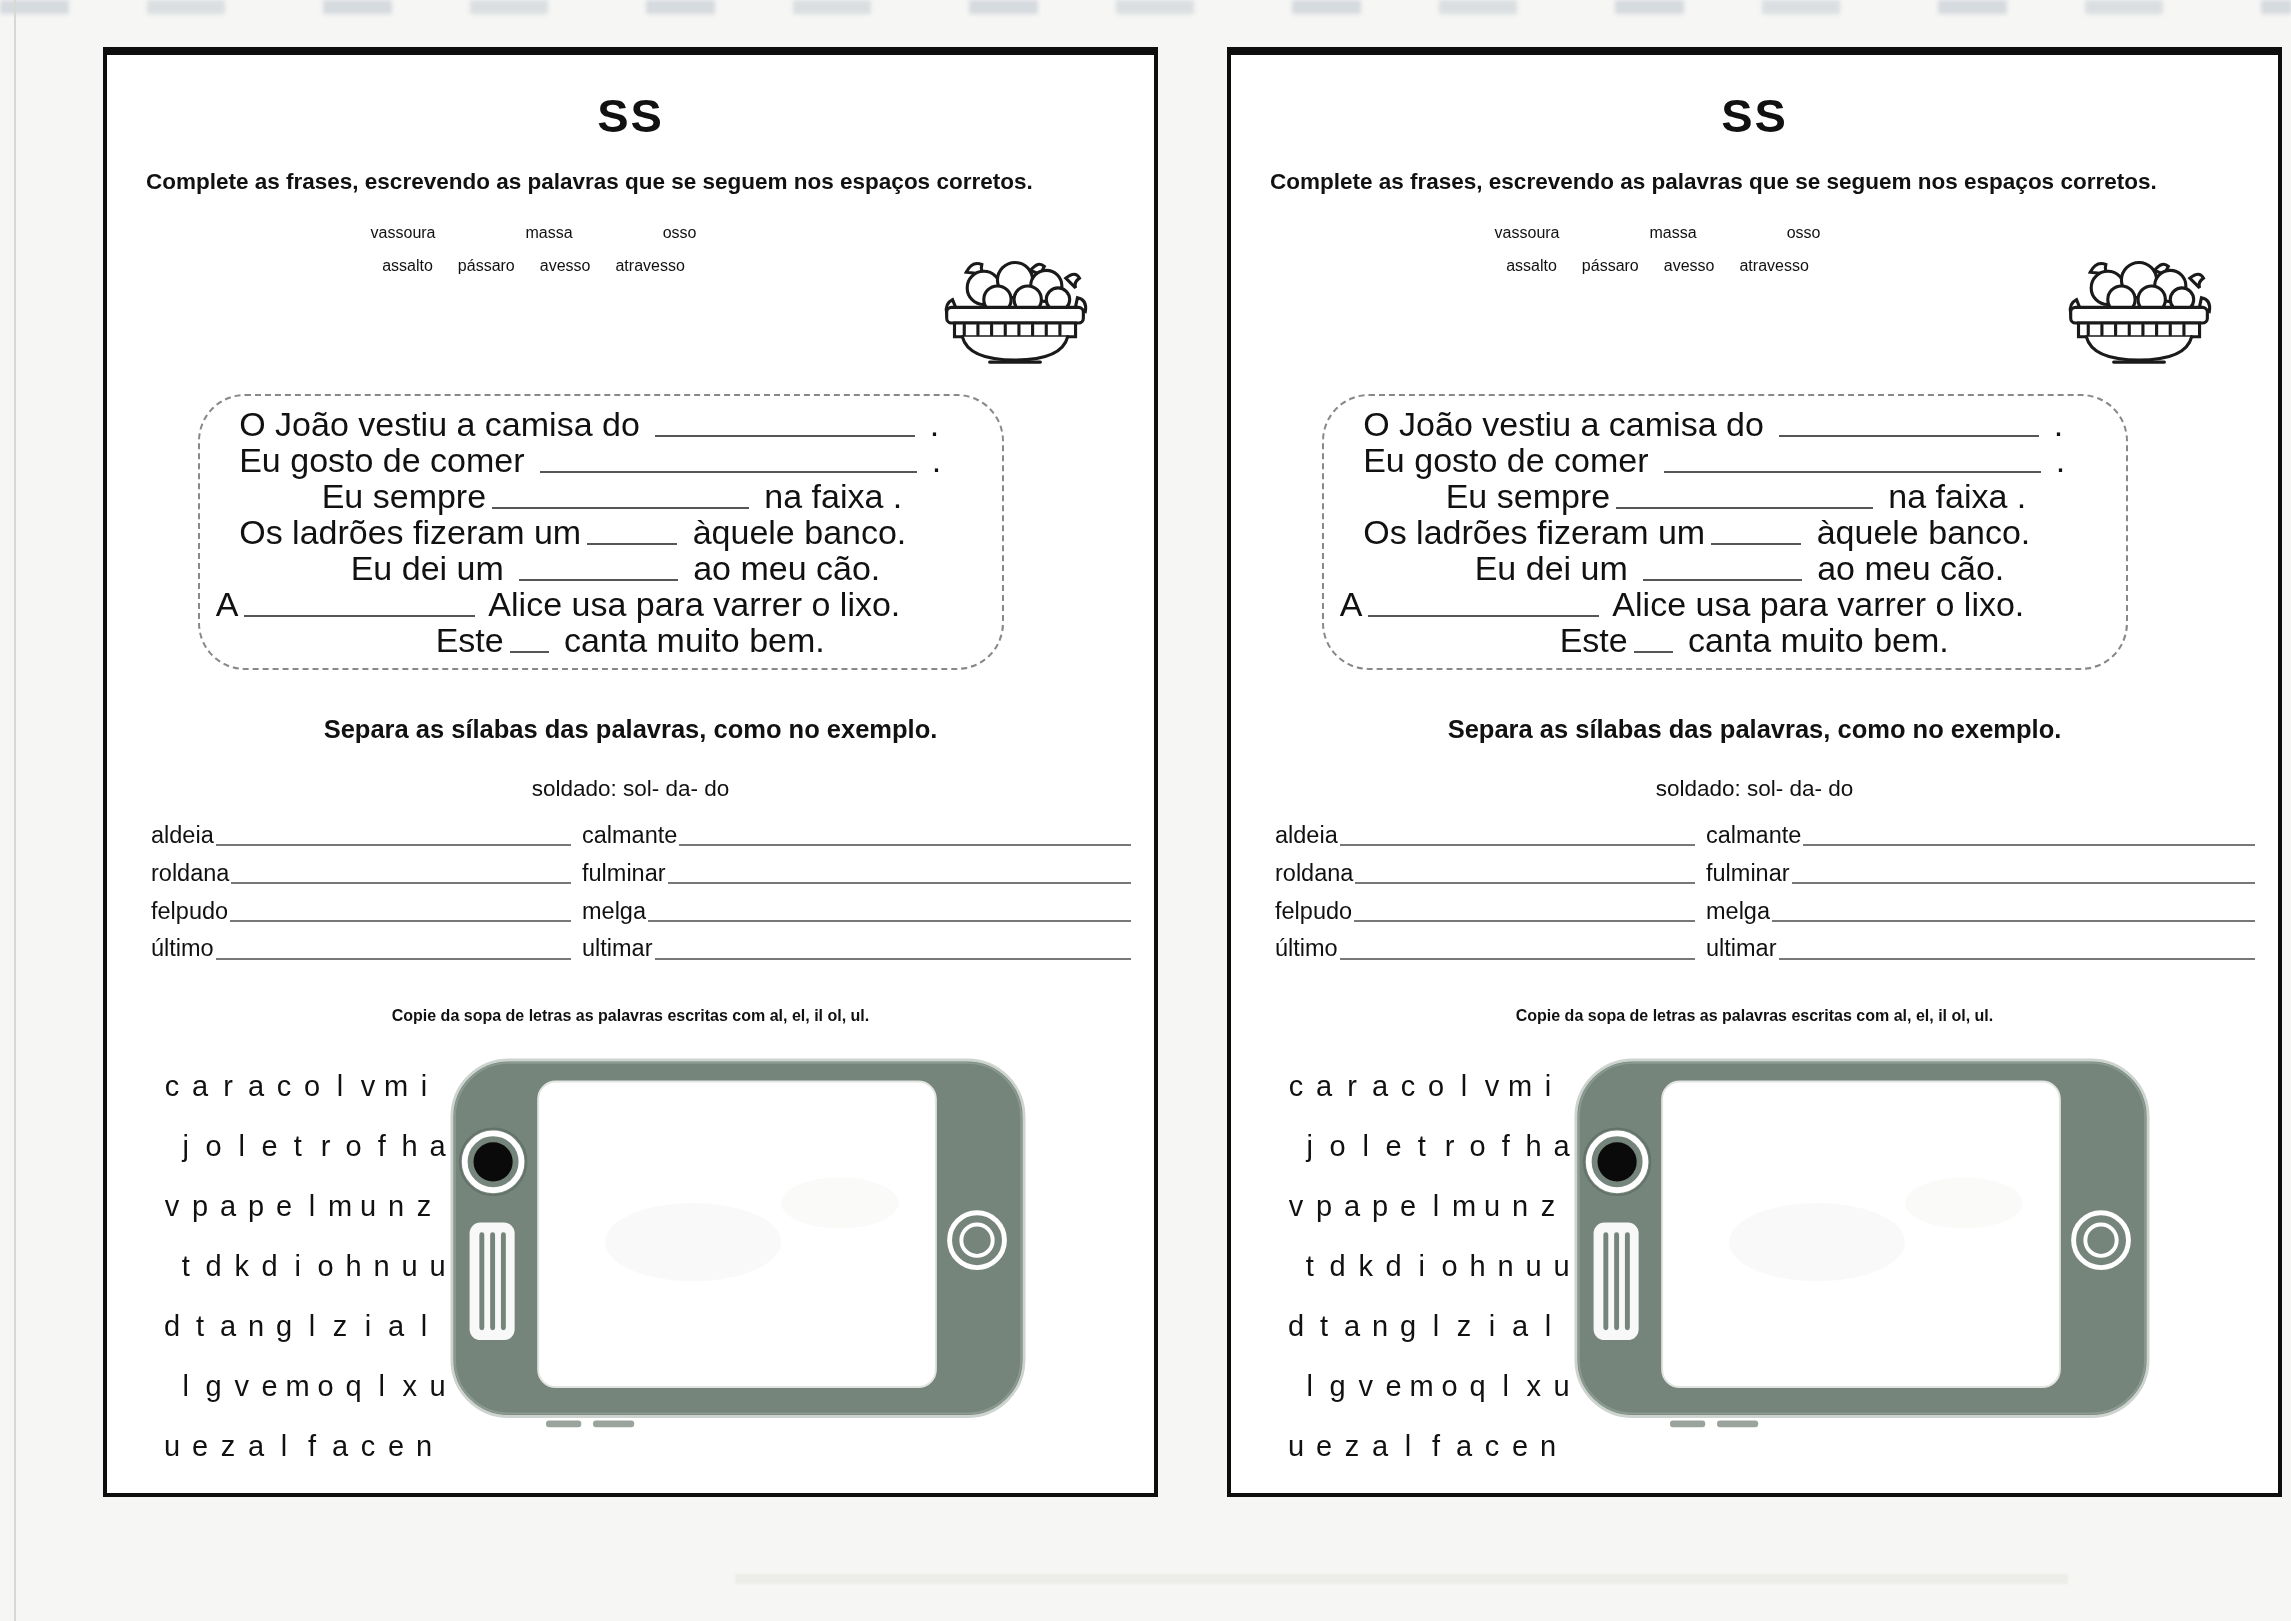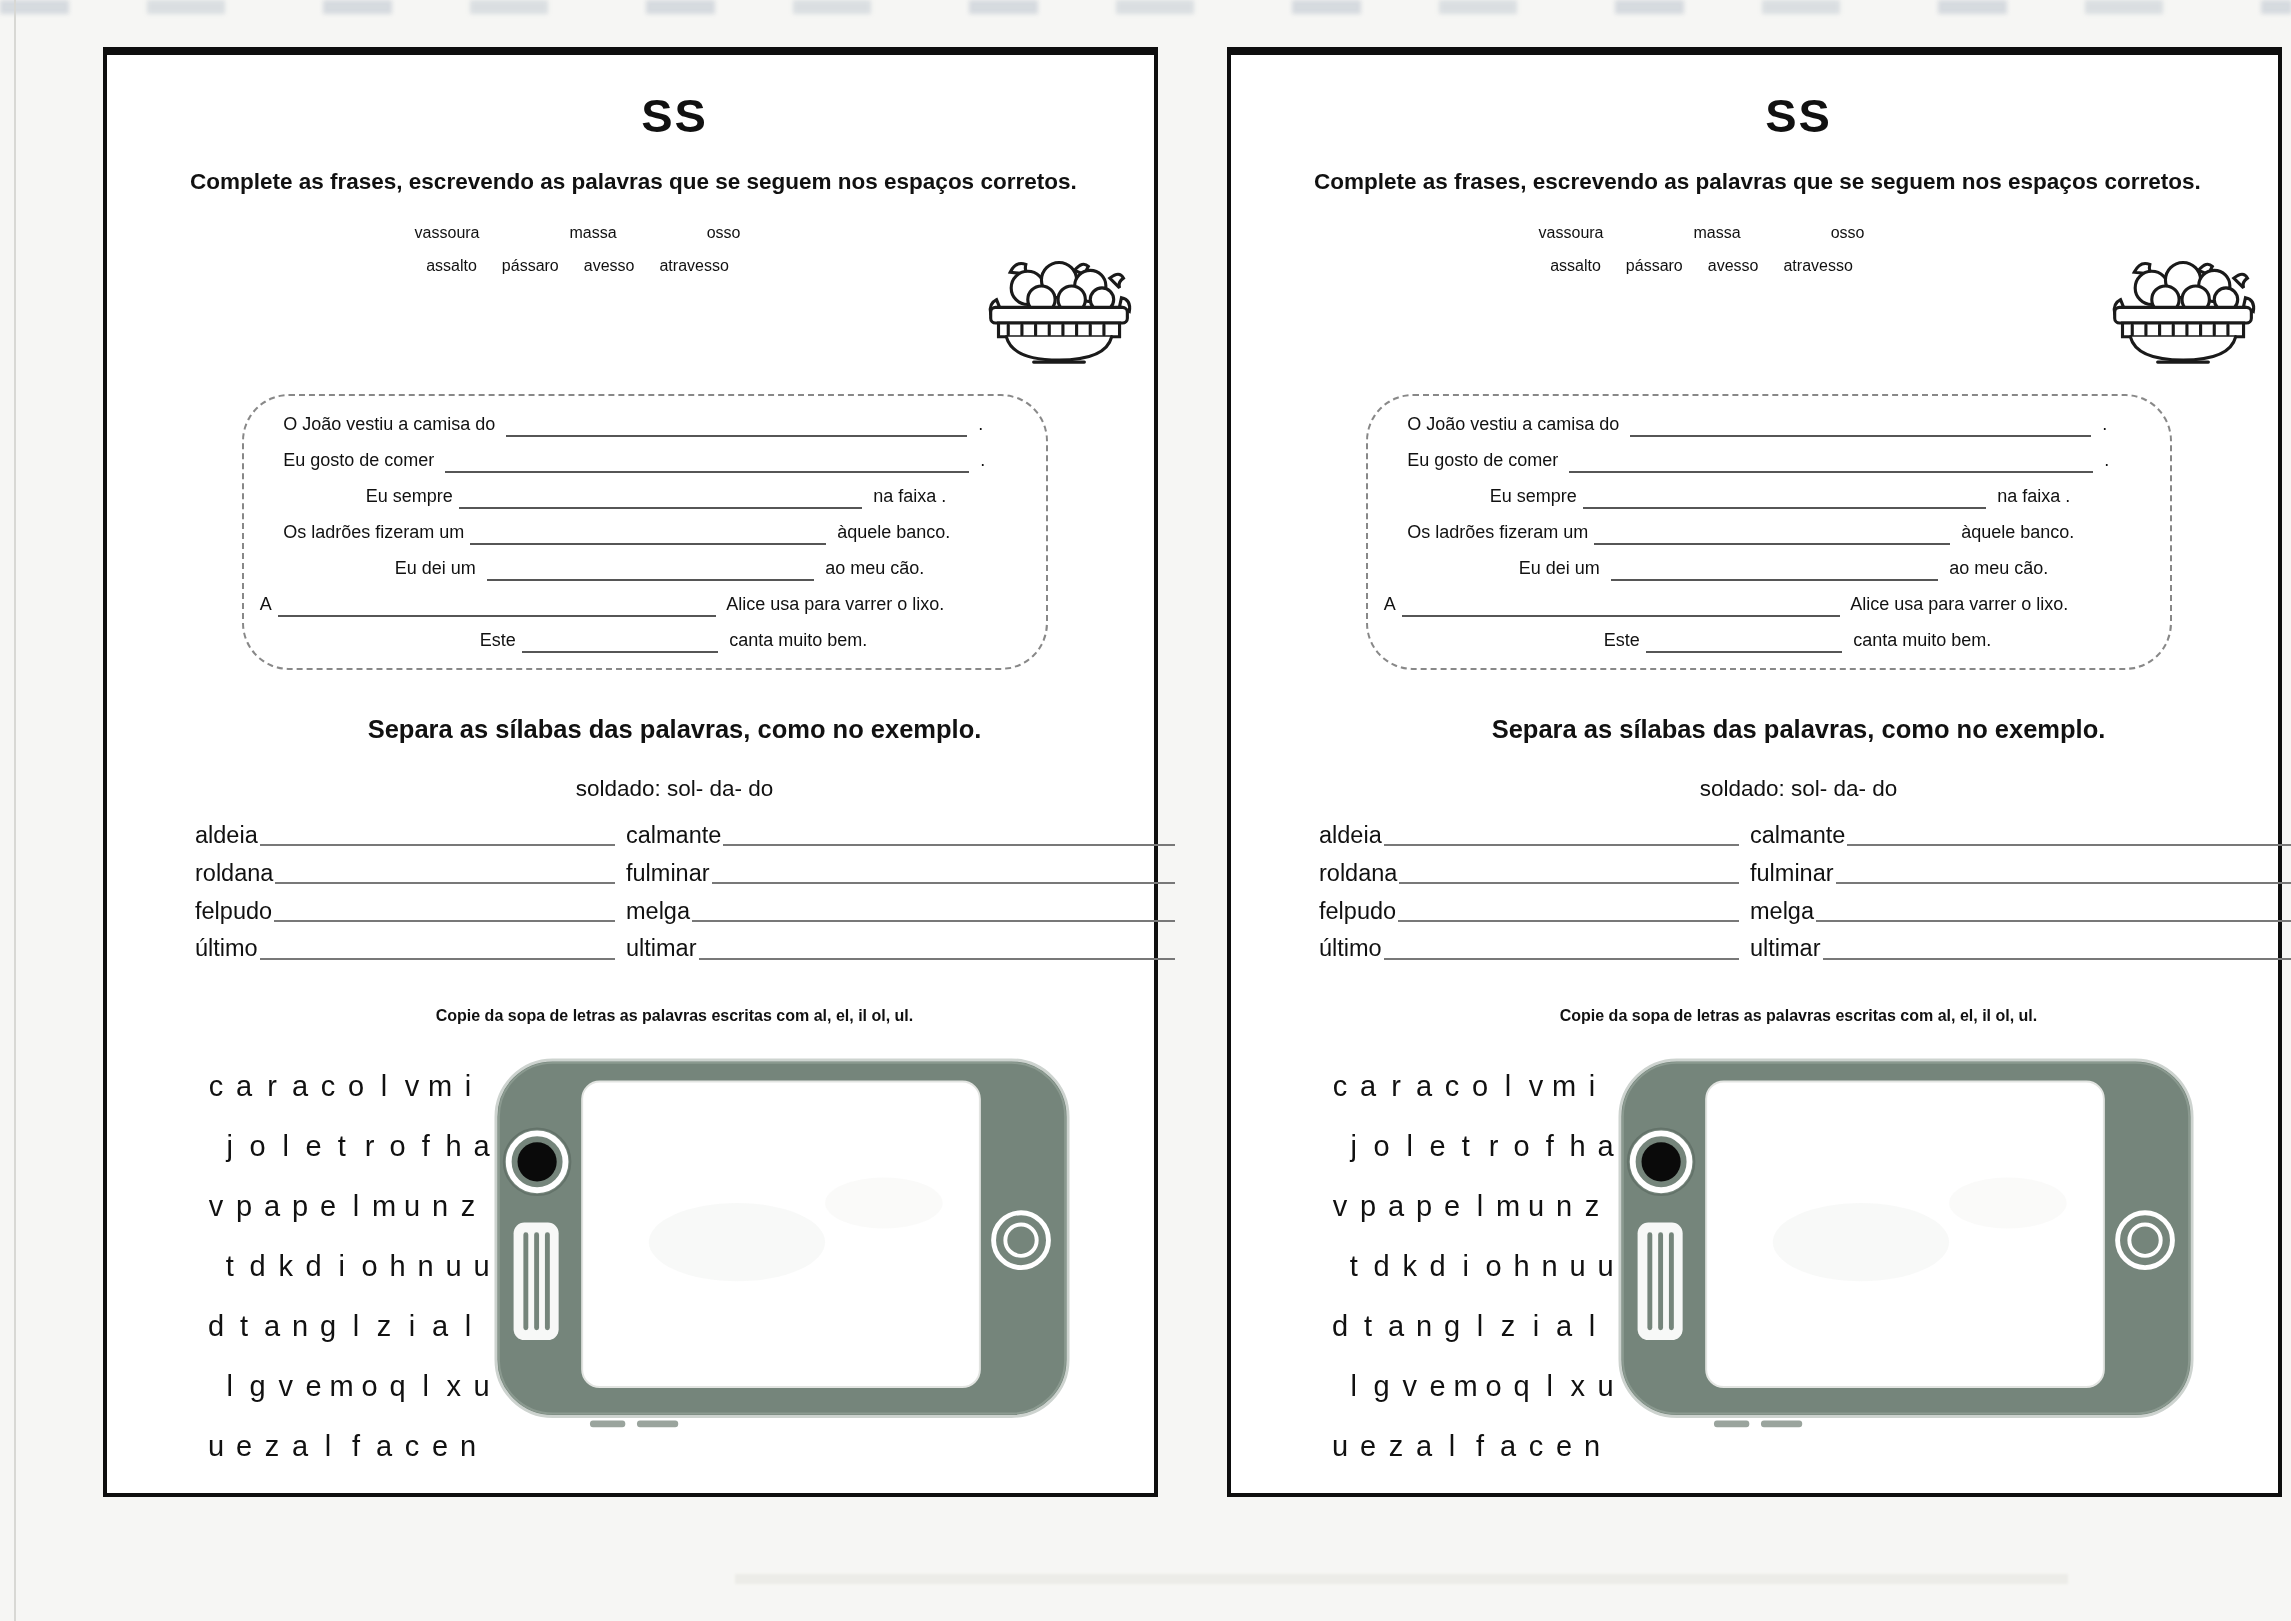--- a/index.html
+++ b/index.html
@@ -23,37 +23,37 @@
   .pencil-mark{position:absolute;color:#9aa4aa;font-size:15.7px;transform:rotate(-18deg);}
   .pencil-dot{position:absolute;width:4.9px;height:3.9px;border-radius:50%;background:#8f999f;}
   
   .page{
     position:absolute;top:47px;width:1047px;height:1438px;
     background:#fff;border:4.9px solid #0e0e0e;border-top-width:8.8px;
     box-sizing:content-box;
   }
   #page-1{left:103px;}
   #page-2{left:1227px;}
-  .sheet{position:relative;width:100%;height:100%;margin-left:44px;}
+  .sheet{position:relative;width:100%;height:100%;}
   
   .title{margin-top:33px;text-align:center;font-size:47px;font-weight:bold;letter-spacing:2px;}
   .instr{font-weight:bold;font-size:22.5px;margin-top:25.5px;padding:0 39px;}
   
   .word-bank{margin-top:21.6px;width:745px;margin-left:54px;}
   .wb-row{display:flex;justify-content:center;gap:90px;font-size:16px;line-height:33px;}
   .wb-row.second{gap:25px;}
   
   .fruit-bowl{position:absolute;top:155px;right:51px;width:174px;height:123px;}
   
   .dash-box{
     position:absolute;left:91px;top:306px;width:806px;height:276px;
     border:2.9px dashed #888;border-radius:47px;
     padding:9.8px 13.7px;box-sizing:border-box;
   }
-  .sentence{display:flex;align-items:flex-end;font-size:18px;line-height:36px;}
+  .sentence{display:flex;align-items:flex-end;font-size:34px;line-height:36px;}
   .sentence .pre,.sentence .post{white-space:pre;}
   .sentence .blank{flex:1;border-bottom:2px solid #565656;margin:0 5.9px 4.9px 5.9px;min-width:39px;}
   .sentence:nth-child(1){padding-left:25.5px;padding-right:49px;}
   .sentence:nth-child(2){padding-left:25.5px;padding-right:47px;}
   .sentence:nth-child(3){padding-left:108px;padding-right:86px;}
   .sentence:nth-child(4){padding-left:25.5px;padding-right:82px;}
   .sentence:nth-child(5){padding-left:137px;padding-right:108px;}
   .sentence:nth-child(6){padding-left:2px;padding-right:88px;}
   .sentence:nth-child(7){padding-left:222px;padding-right:165px;}
   

